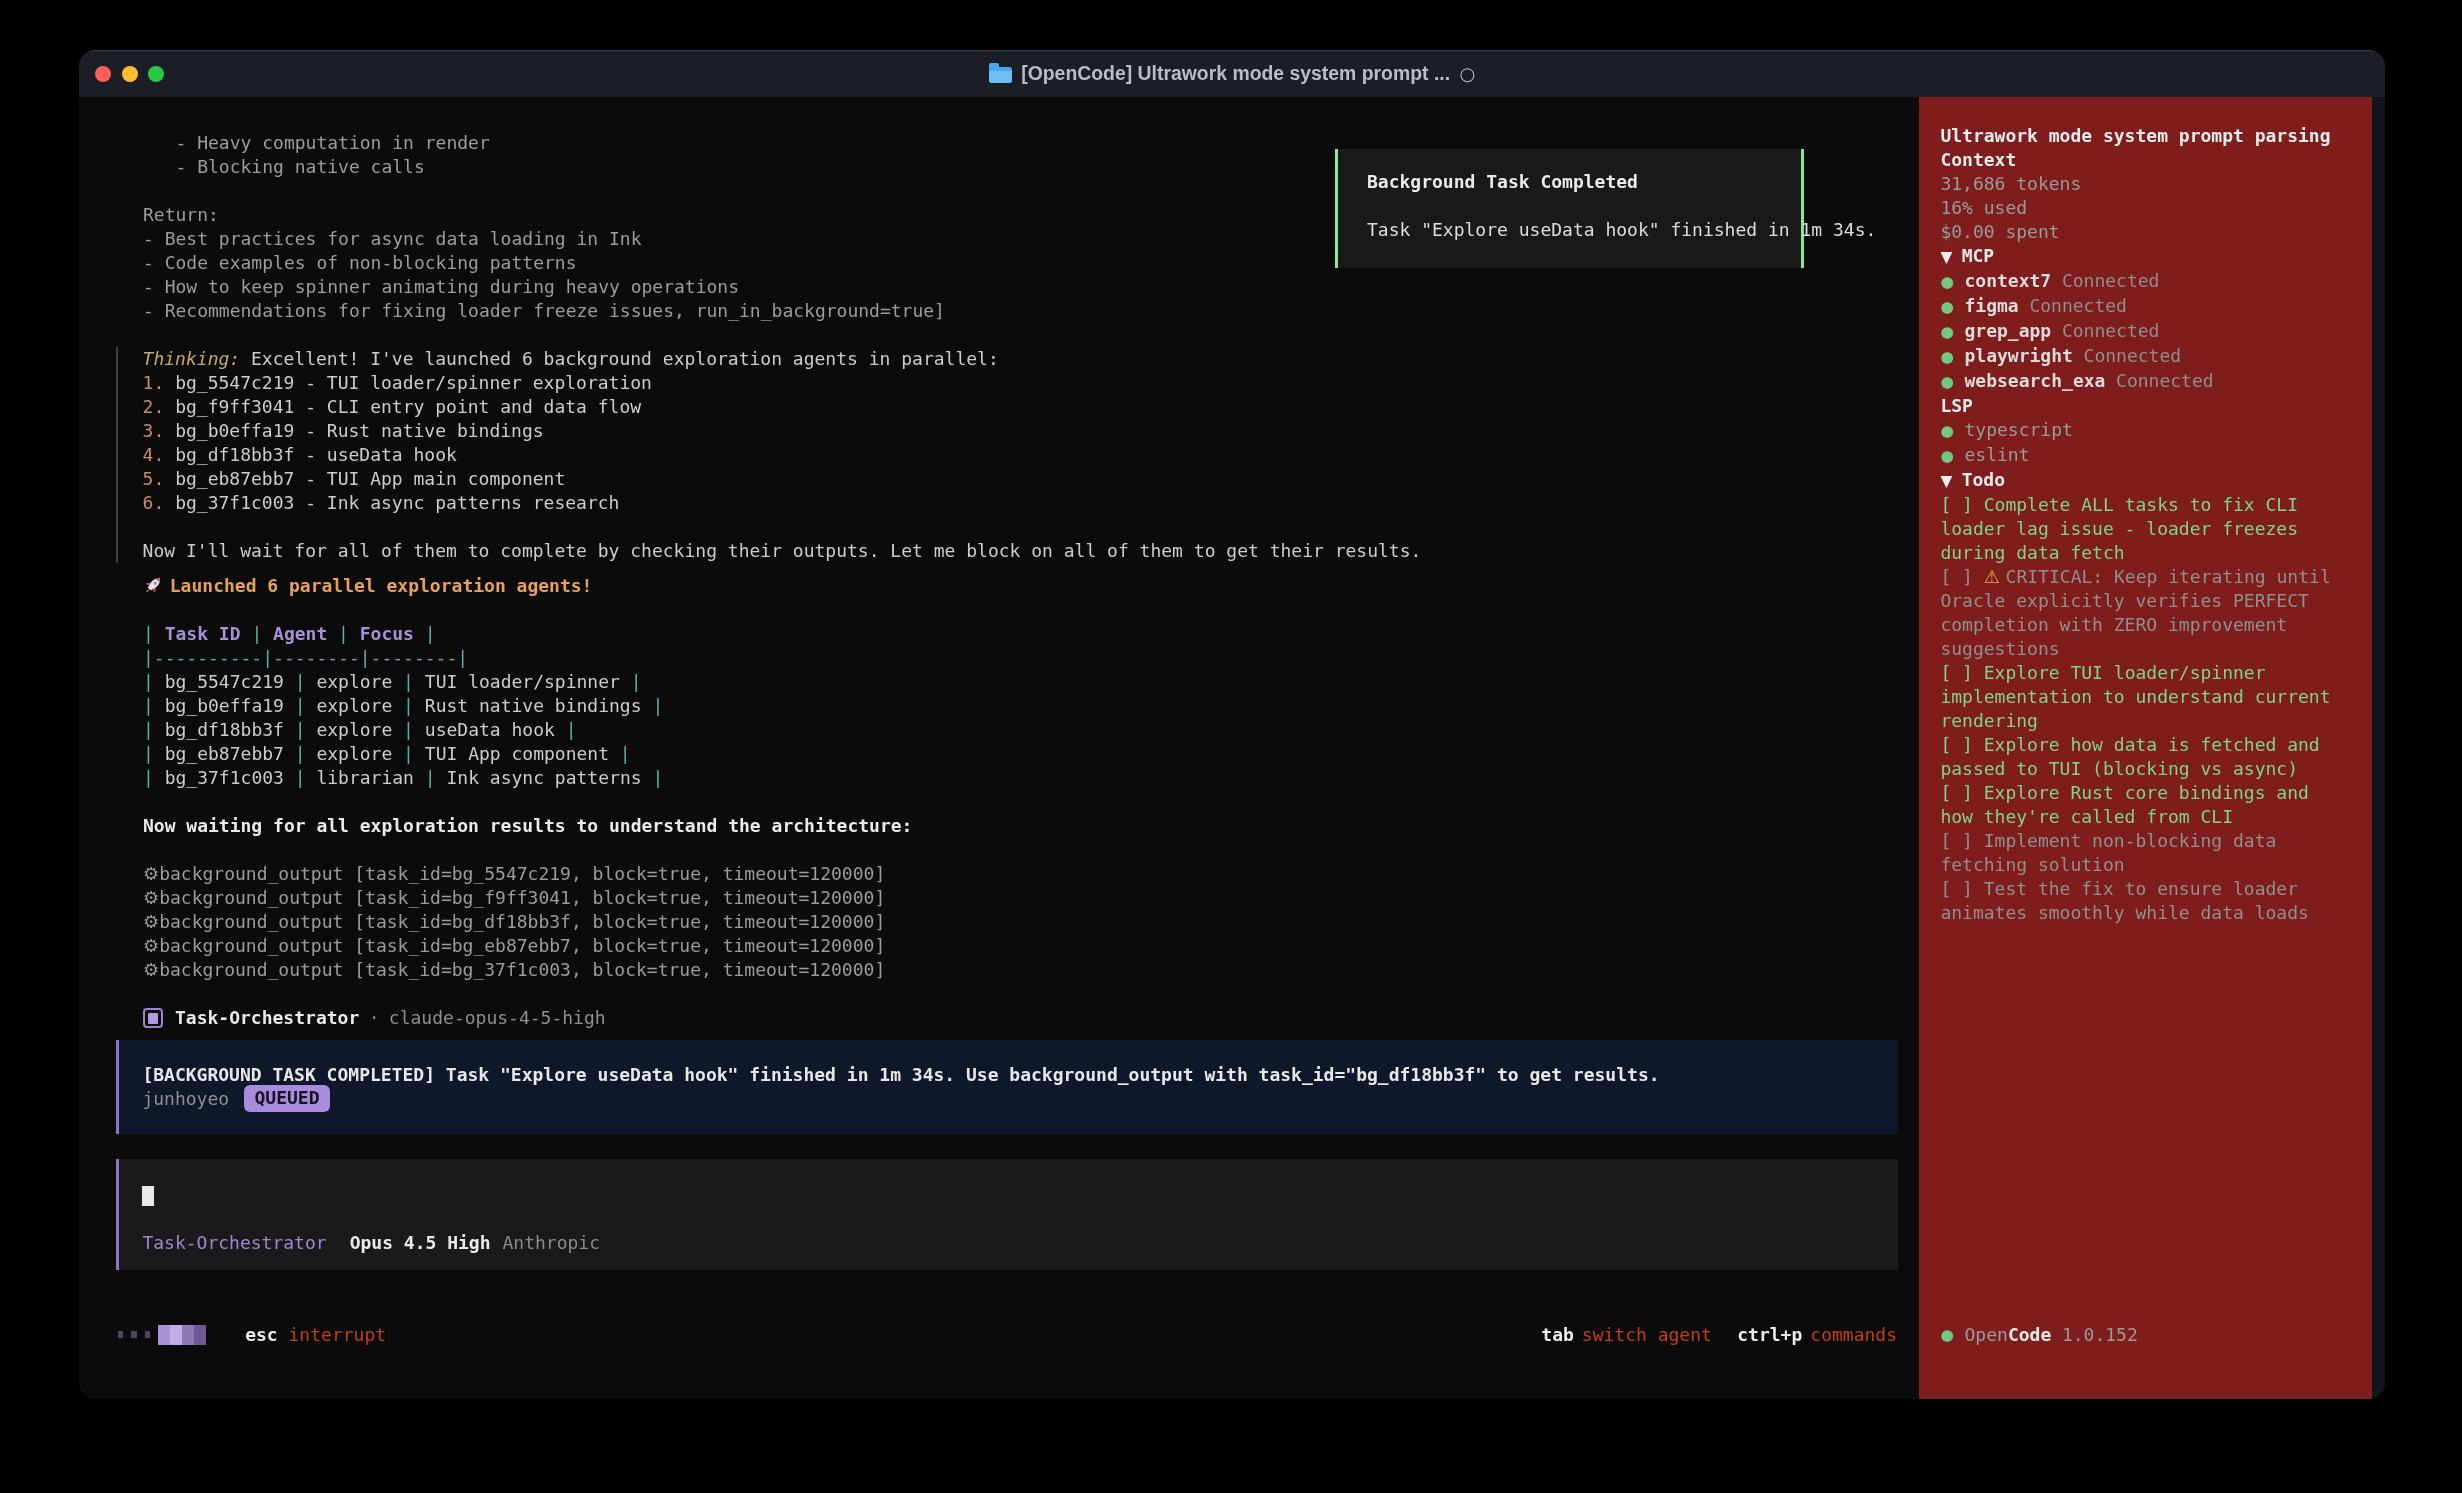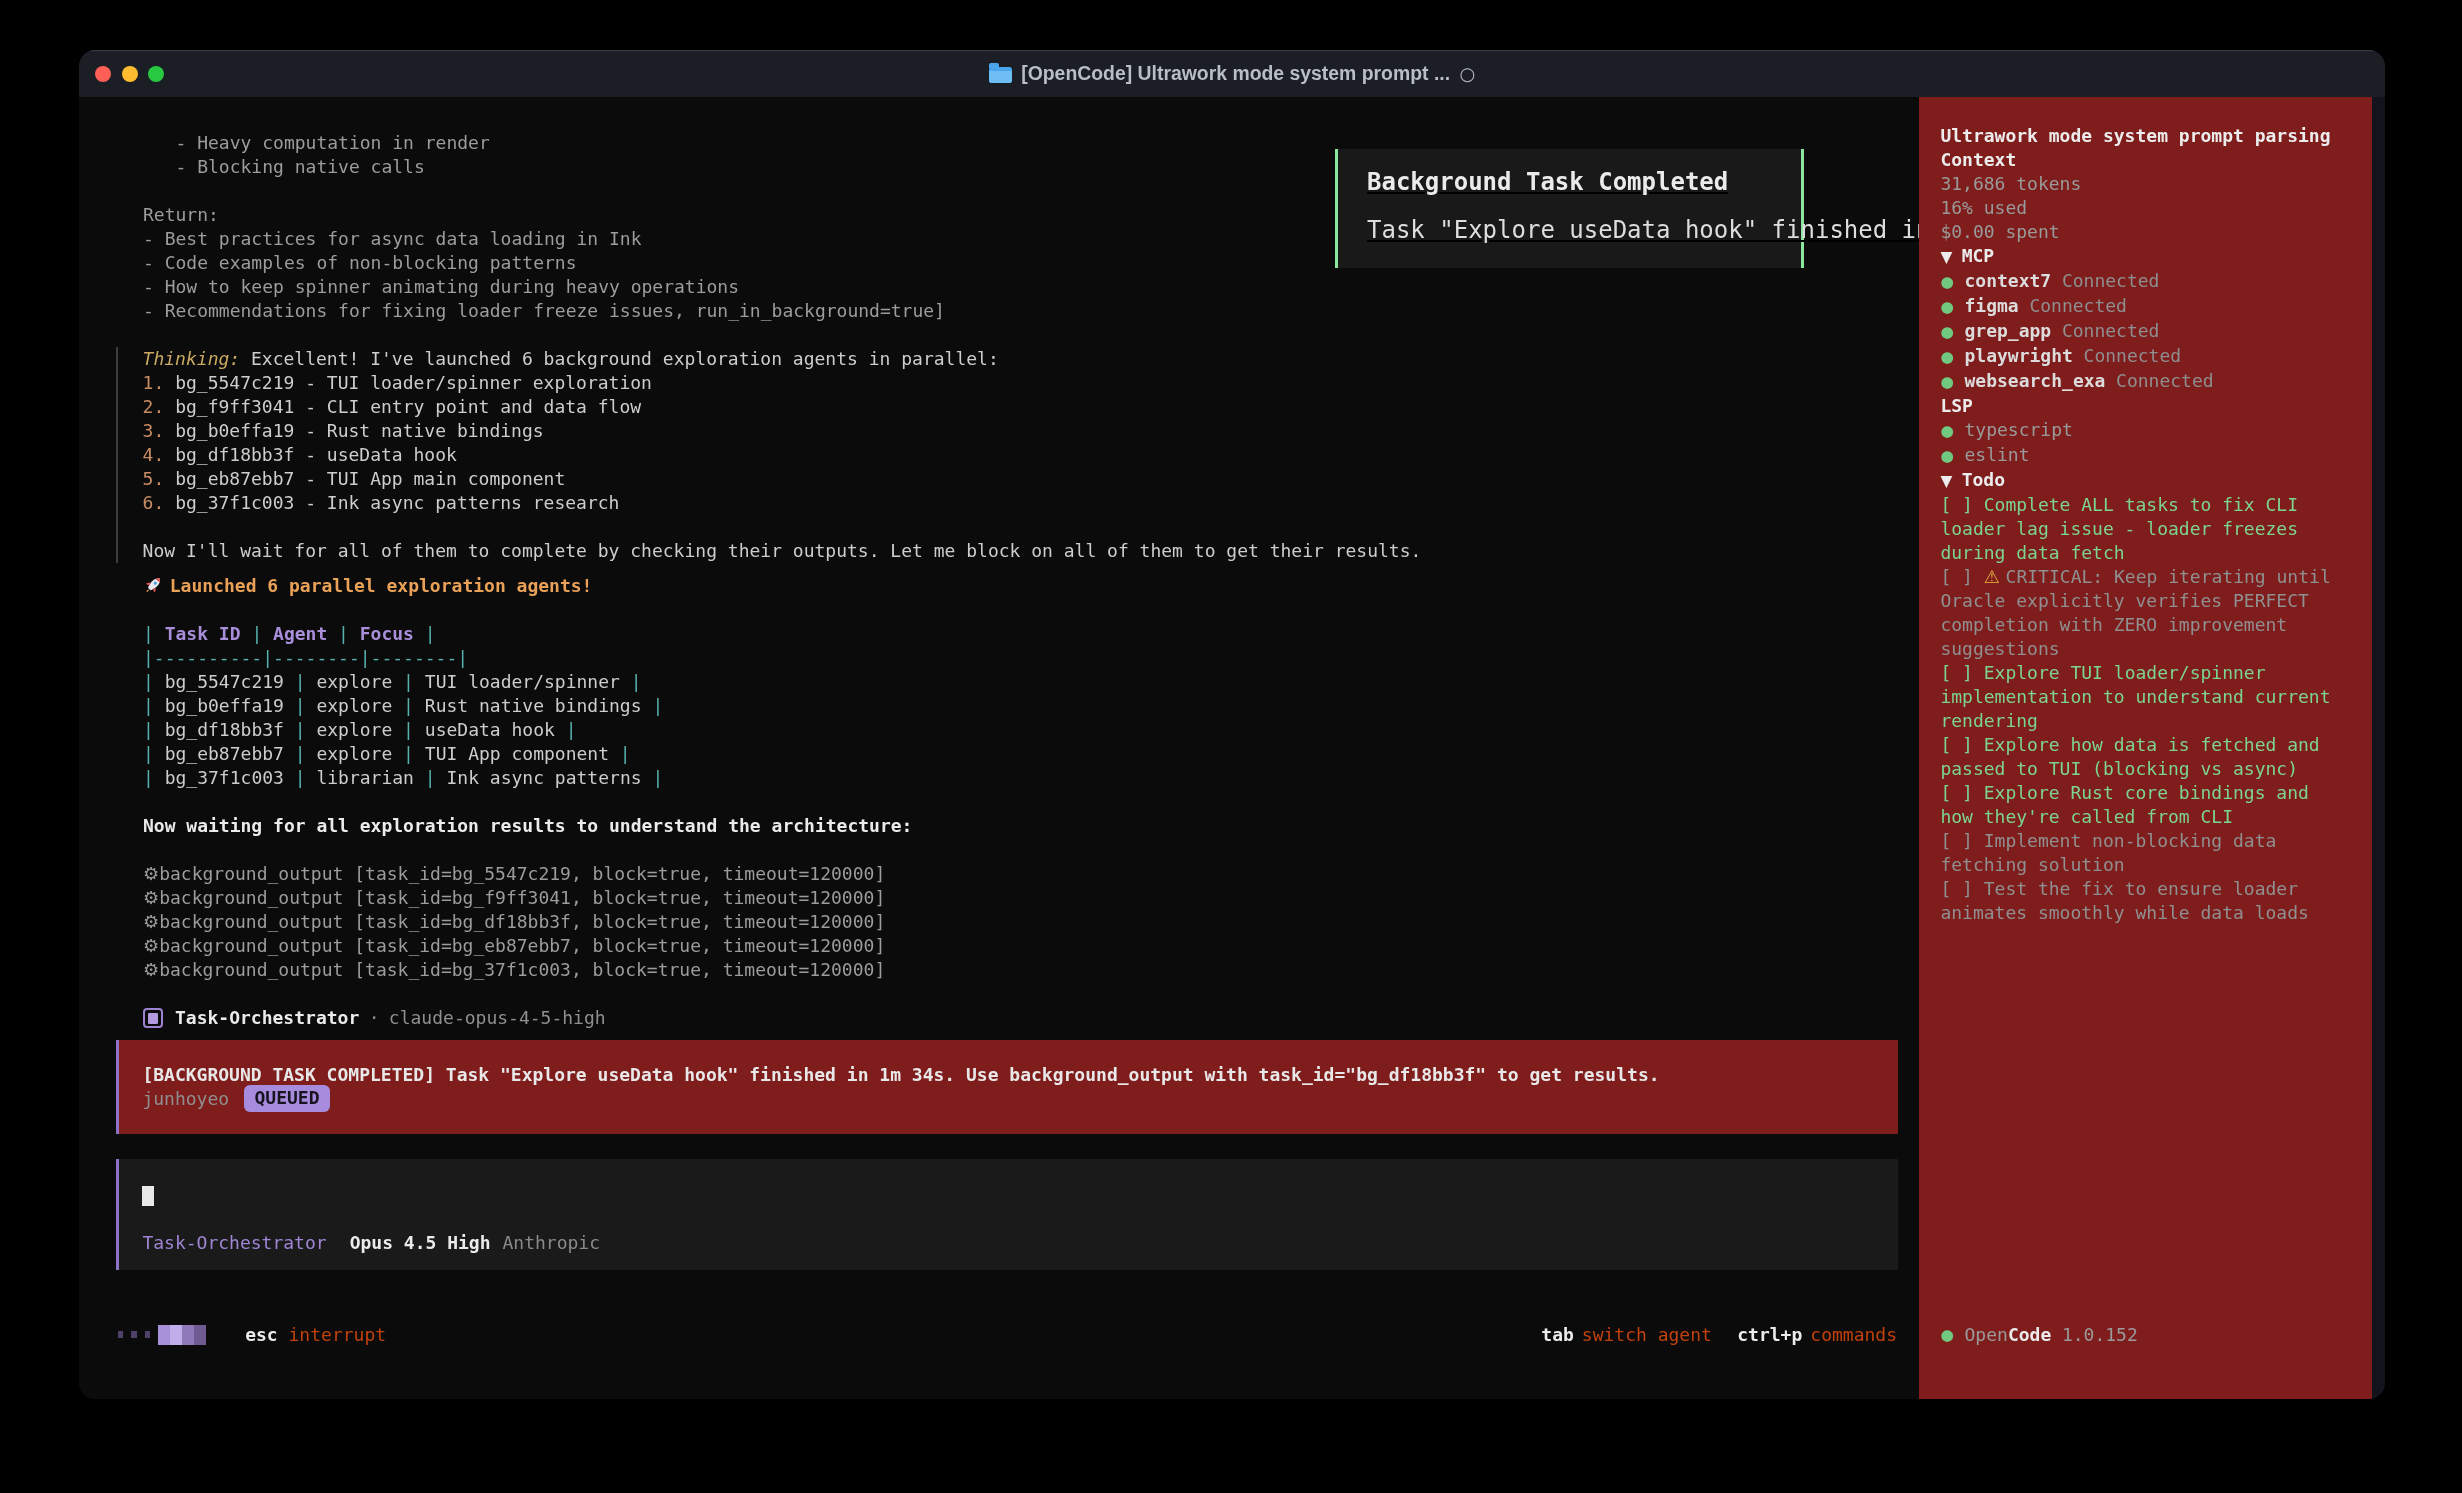--- a/index.html
+++ b/index.html
@@ -45,21 +45,21 @@
   .rocket-svg{ display:inline-block; vertical-align:-3.3px; margin-right:5.4px; }
 
   .orch-header { margin-top:24px; display:flex; align-items:center; height:24px; }
   .orch-icon { width:20px; height:20px; border:2px solid #9d82d2; border-radius:4px;
                margin-right:12px; display:flex; align-items:center; justify-content:center; }
   .orch-icon i { display:block; width:10.7px; height:10.7px; background:#b49ae0; border-radius:1.3px; }
   .orch-name { color:#ebebeb; font-weight:bold; }
   .orch-sep { color:#8f8f8f; margin:0 9.4px; }
   .orch-model { color:#8f8f8f; }
 
-  .msgbox { background:#7f1d1d; border-left:3.3px solid #8d72c7; margin-left:-27px;
+  .msgbox { background:#0f172a; border-left:3.3px solid #8d72c7; margin-left:-27px;
             padding:23px 13.4px 23px 23.4px; }
   .msgbox.completed { margin-top:9.4px; }
   .msgbox .l1 { color:#e8e8e8; font-weight:bold; white-space:pre; height:24px; }
   .msgbox .l2 { height:24px; display:flex; align-items:center; }
   .user { color:#8f8f8f; margin-right:14.7px; }
   .badge { background:#a78bdc; color:#17131f; font-weight:bold; padding:0.7px 10.7px 2px; border-radius:6px; }
 
   .inputbox { background:#1a1a1a; border-left:3.3px solid #8d72c7; margin-left:-27px;
               margin-top:25.4px; padding:24px 13.4px 14.7px 23.4px; }
   .cursorline { height:24px; }
@@ -83,21 +83,21 @@
   .spin-block i:nth-child(4){background:#6f5b92}
   .key { color:#ebebeb; font-weight:bold; }
   .keylabel { color:#c2410c; }
   .esc-group { margin-left:39px; }
   .kb-right { margin-left:auto; display:flex; gap:8px; align-items:center; }
   .kb-right .grp { display:flex; gap:8px; margin-left:17.4px; }
 
   
   .notif { position:absolute; left:1256px; top:52px; width:469px; background:#191919;
            border-left:3.3px solid #8ce79e; border-right:3.3px solid #8ce79e;
-           padding:21.4px 13.4px 25.4px 29px; font-size:24px; line-height:24px;text-decoration:underline; }
+           padding:21.4px 13.4px 25.4px 29px; font-size:18px; line-height:24px; }
   .notif .ntitle { color:#ebebeb; font-weight:bold; height:24px; white-space:pre; }
   .notif .nbody { color:#dedede; margin-top:24px; height:24px; white-space:pre; }
 
   
   .sidebar { position:absolute; left:1840px; top:0; bottom:0; width:453px; background:#7f1d1d;
              padding:27px 21.4px 0 21.4px; font-size:18px; line-height:24px; color:#9a9a9a; }
   .edge-strip { position:absolute; right:0; top:0; bottom:0; width:12.7px; background:#11141b; }
   .sb-title { color:#ececec; font-weight:bold; }
   .sb-section { }
   .sb-heading { color:#ececec; font-weight:bold; }

